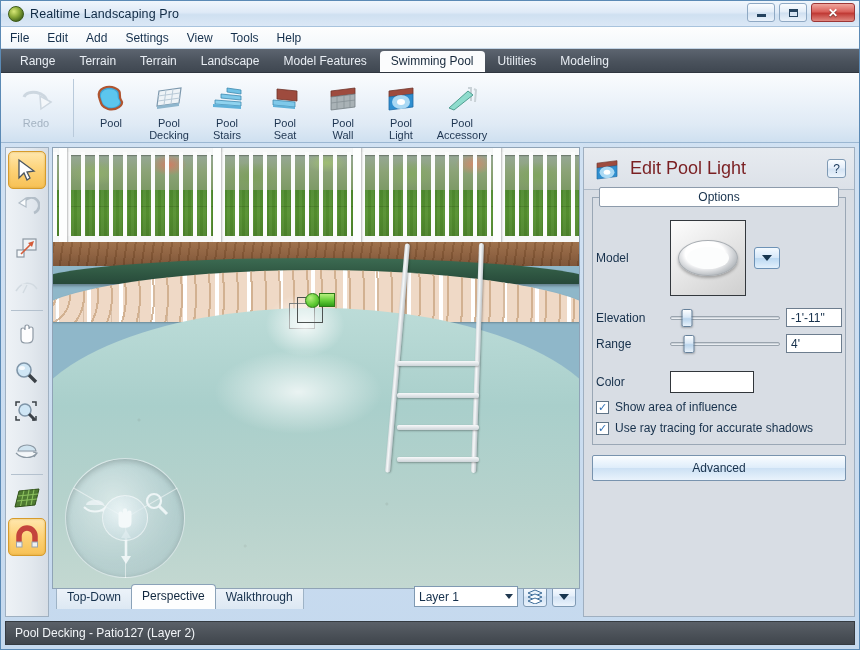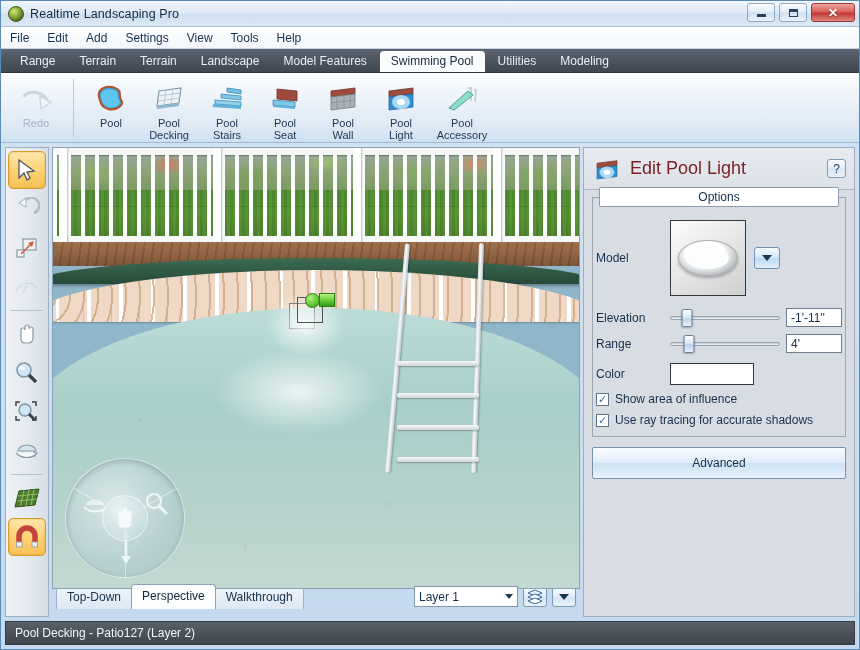--- a/index.html
+++ b/index.html
@@ -346,21 +346,21 @@
   }
   .colorswatch { width: 84px; height: 22px; background:#ffffff; border:1px solid #31363b; }
   .cbrow { display:flex; align-items:center; margin-top: 7px; gap: 6px; }
   .cbox {
     width: 13px; height: 13px; flex:none; background:#fff; border:1px solid #5f7487;
     display:flex; align-items:center; justify-content:center;
     font-size: 11px; color:#2f6fb5; line-height:1;
   }
   .cblabel { font-size: 12px; color:#16304b; }
   .adv-btn {
-    margin-top: 10px; height: 32px; border:1px solid #7893ae; border-radius: 2px;
+    margin-top: 10px; height: 26px; border:1px solid #7893ae; border-radius: 2px;
     background: linear-gradient(180deg,#fafdff 0%,#dfedfa 48%,#cde1f4 52%,#e9f3fc 100%);
     display:flex; align-items:center; justify-content:center;
     font-size: 12px; color:#16304b;
   }
 
   
   .statusbar {
     height: 24px; flex:none; margin: 4px 4px 4px;
     background: linear-gradient(180deg,#5a6068 0%,#4b5158 55%,#40464d 100%);
     border: 1px solid #353b41;
@@ -739,21 +739,21 @@
           <div class="row">
             <div class="rlabel">Range</div>
             <div class="slider">
               <div class="track"></div>
               <div class="thumb" style="left:17%"></div>
             </div>
             <div class="valbox">4'</div>
           </div>
 
 
-          <div class="row" style="margin-top:10px">
+          <div class="row" style="margin-top:18px">
             <div class="rlabel">Color</div>
             <div class="colorswatch"></div>
           </div>
 
           <div class="cbrow">
             <div class="cbox">✓</div>
             <div class="cblabel">Show area of influence</div>
           </div>
           <div class="cbrow">
             <div class="cbox">✓</div>

